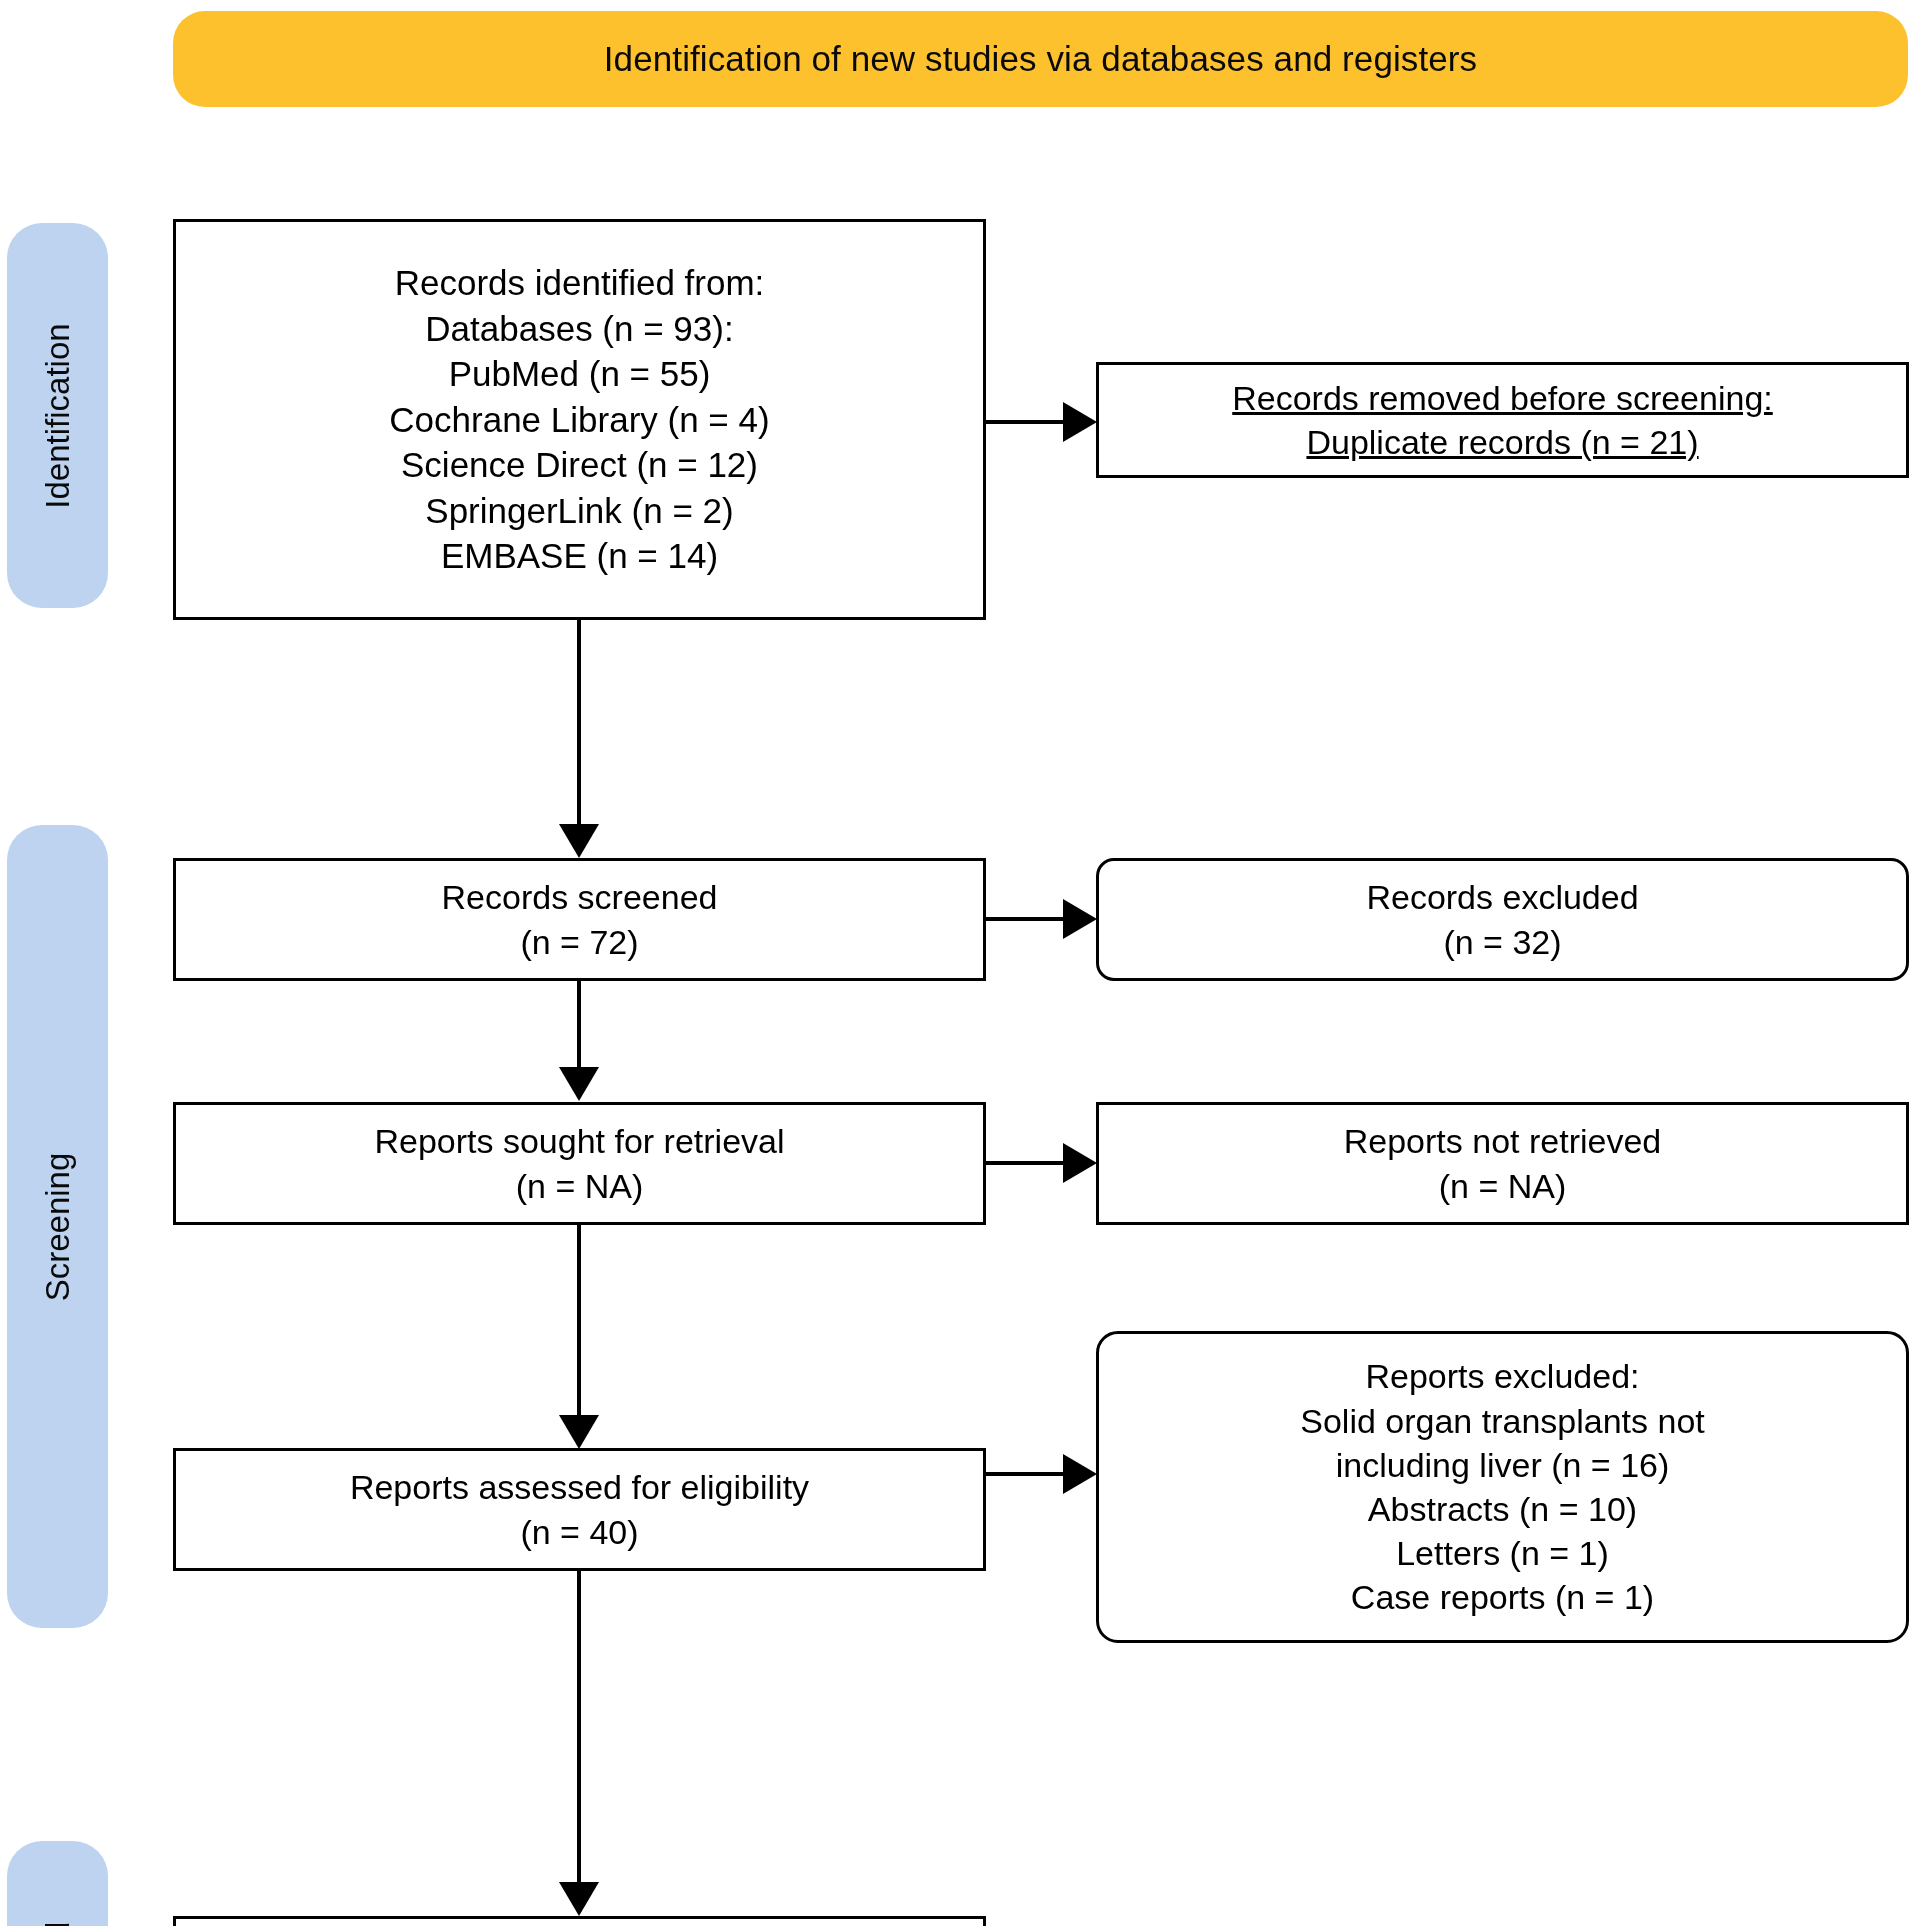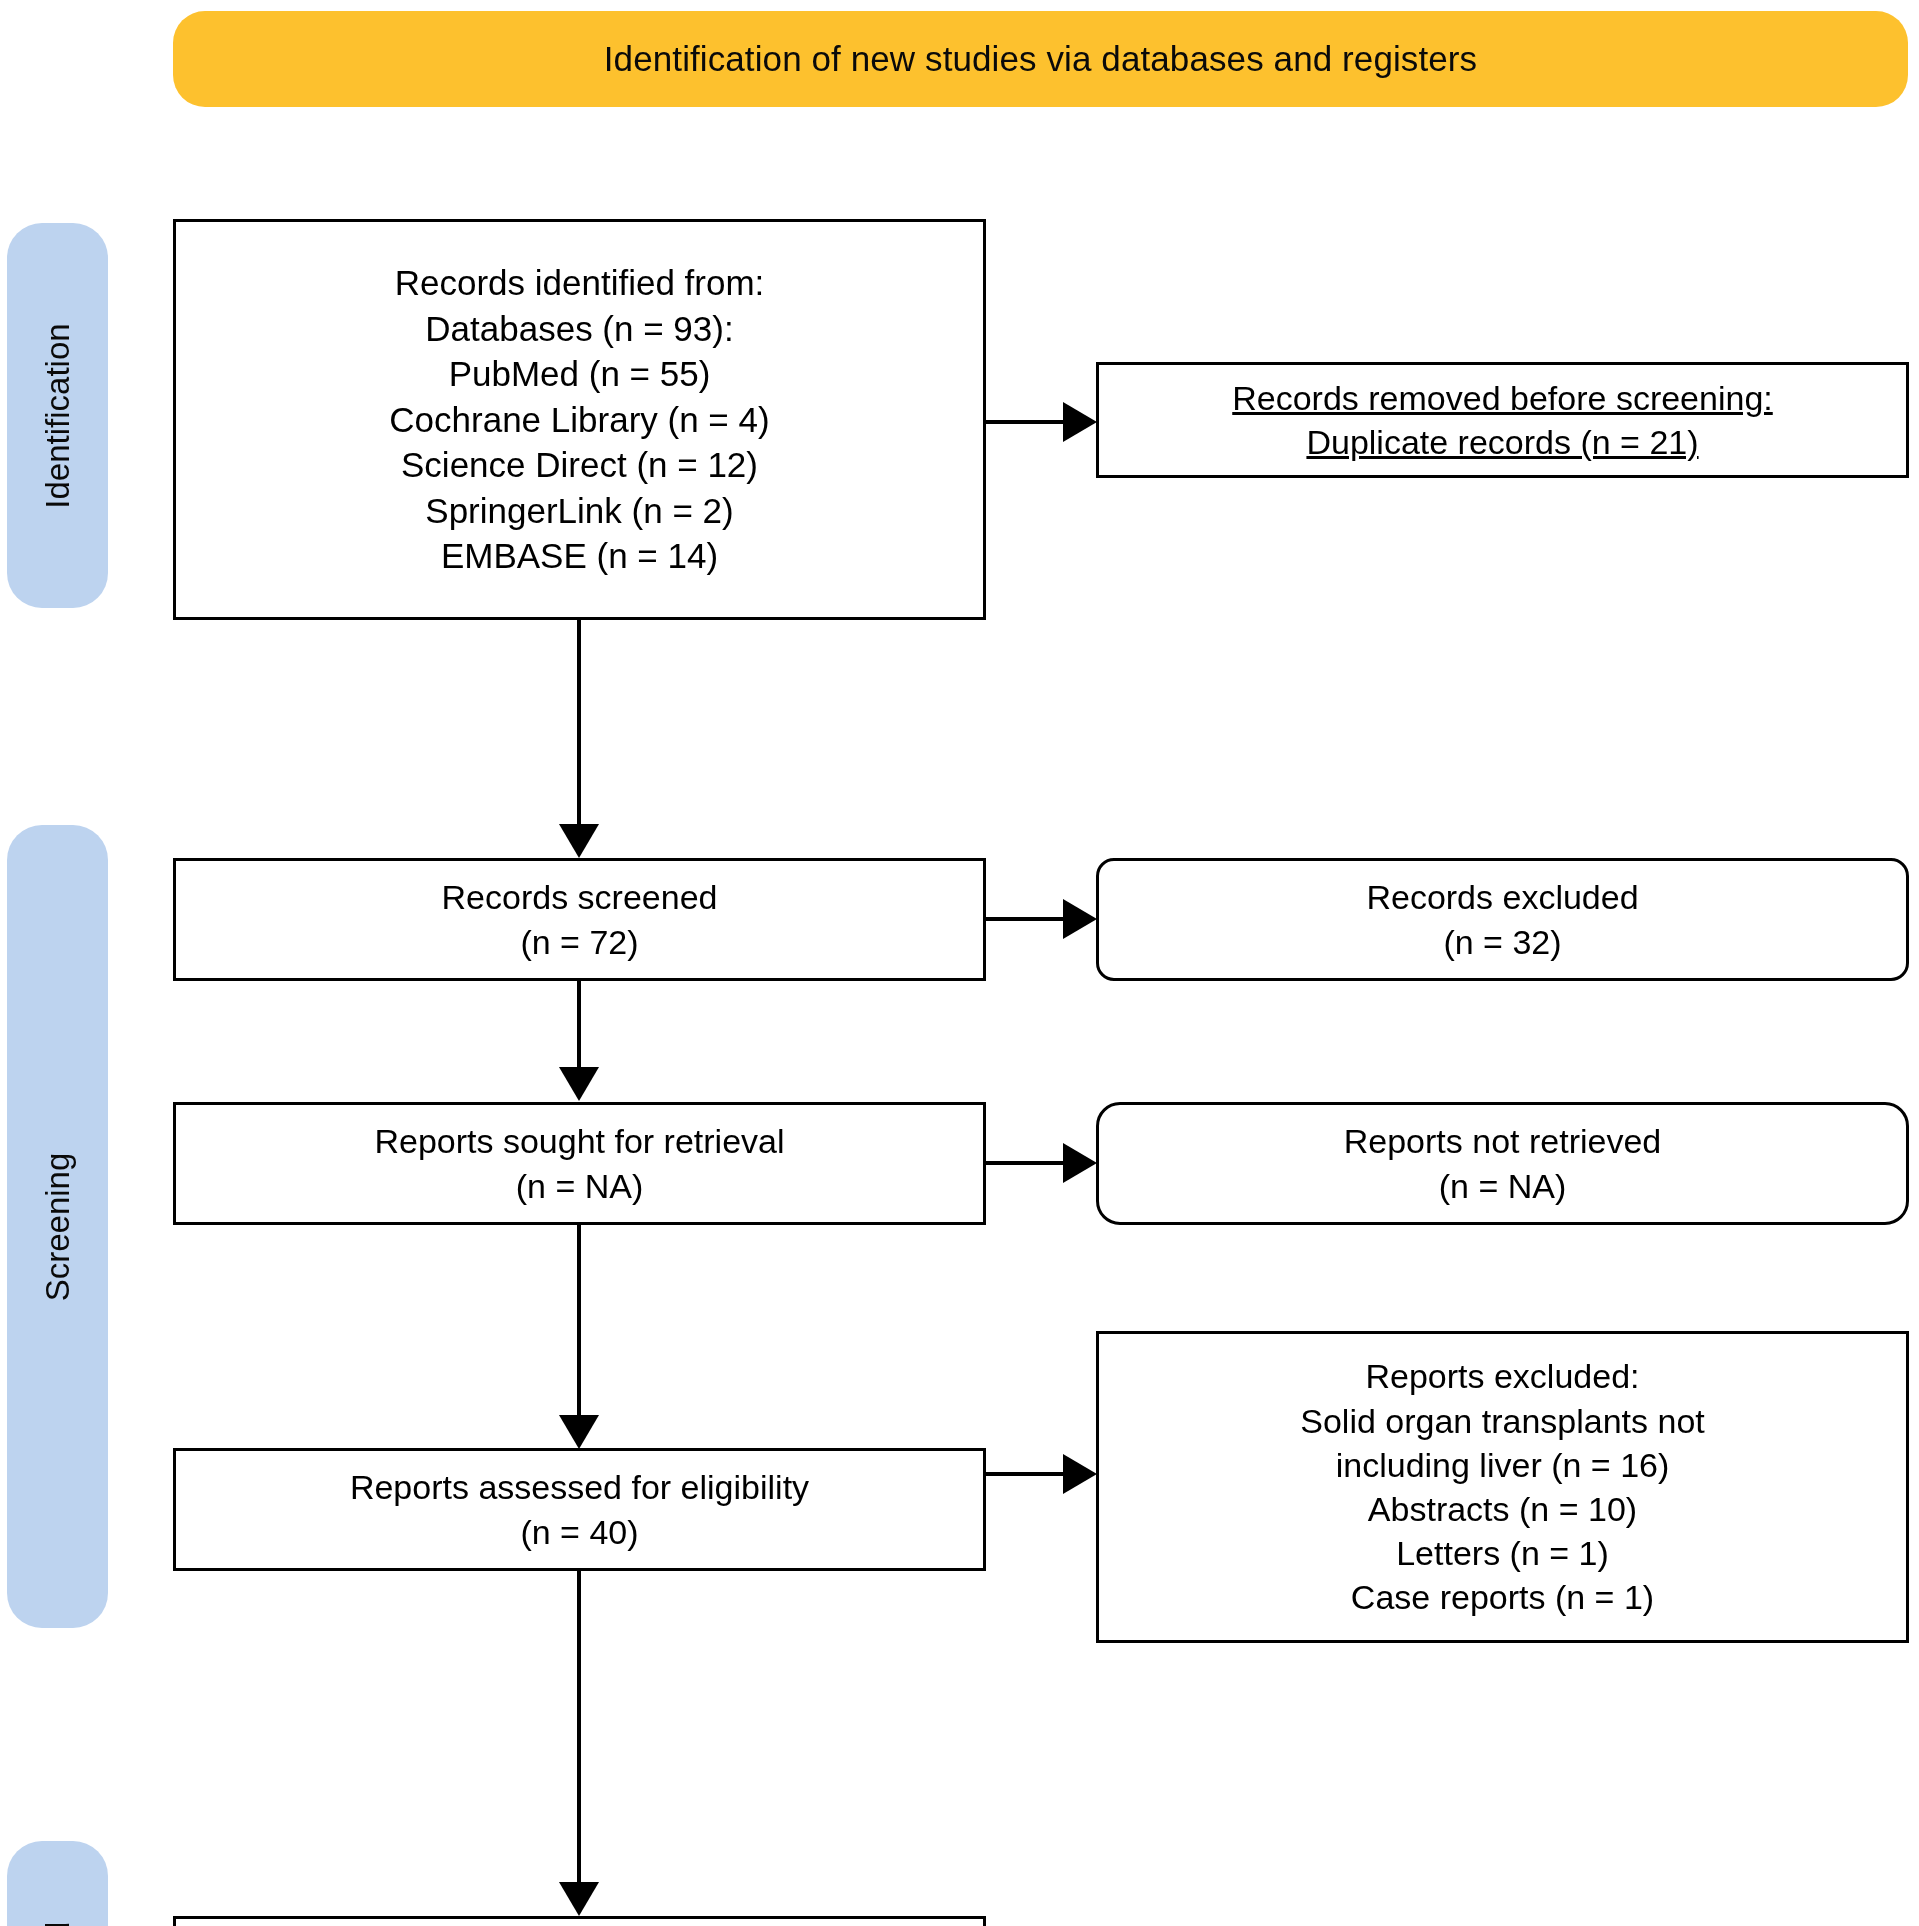--- a/index.html
+++ b/index.html
@@ -133,31 +133,31 @@
   <div class="pbox" style="left:1096px; top:858px; width:813px; height:123px;border-radius:18px;">
     <span class="ln">Records excluded</span>
     <span class="ln">(n = 32)</span>
   </div>
 
   <div class="pbox" style="left:173px; top:1102px; width:813px; height:123px;">
     <span class="ln">Reports sought for retrieval</span>
     <span class="ln">(n = NA)</span>
   </div>
 
-  <div class="pbox" style="left:1096px; top:1102px; width:813px; height:123px;border-radius:24px;">
+  <div class="pbox" style="left:1096px; top:1102px; width:813px; height:123px;">
     <span class="ln">Reports not retrieved</span>
     <span class="ln">(n = NA)</span>
   </div>
 
   <div class="pbox" style="left:173px; top:1448px; width:813px; height:123px;">
     <span class="ln">Reports assessed for eligibility</span>
     <span class="ln">(n = 40)</span>
   </div>
 
-  <div class="pbox" style="left:1096px; top:1331px; width:813px; height:312px;">
+  <div class="pbox" style="left:1096px; top:1331px; width:813px; height:312px;border-radius:22px;">
     <span class="ln">Reports excluded:</span>
     <span class="ln">Solid organ transplants not</span>
     <span class="ln">including liver (n = 16)</span>
     <span class="ln">Abstracts (n = 10)</span>
     <span class="ln">Letters (n = 1)</span>
     <span class="ln">Case reports (n = 1)</span>
   </div>
 
   <div class="pbox" style="left:173px; top:1916px; width:813px; height:162px;">
     

